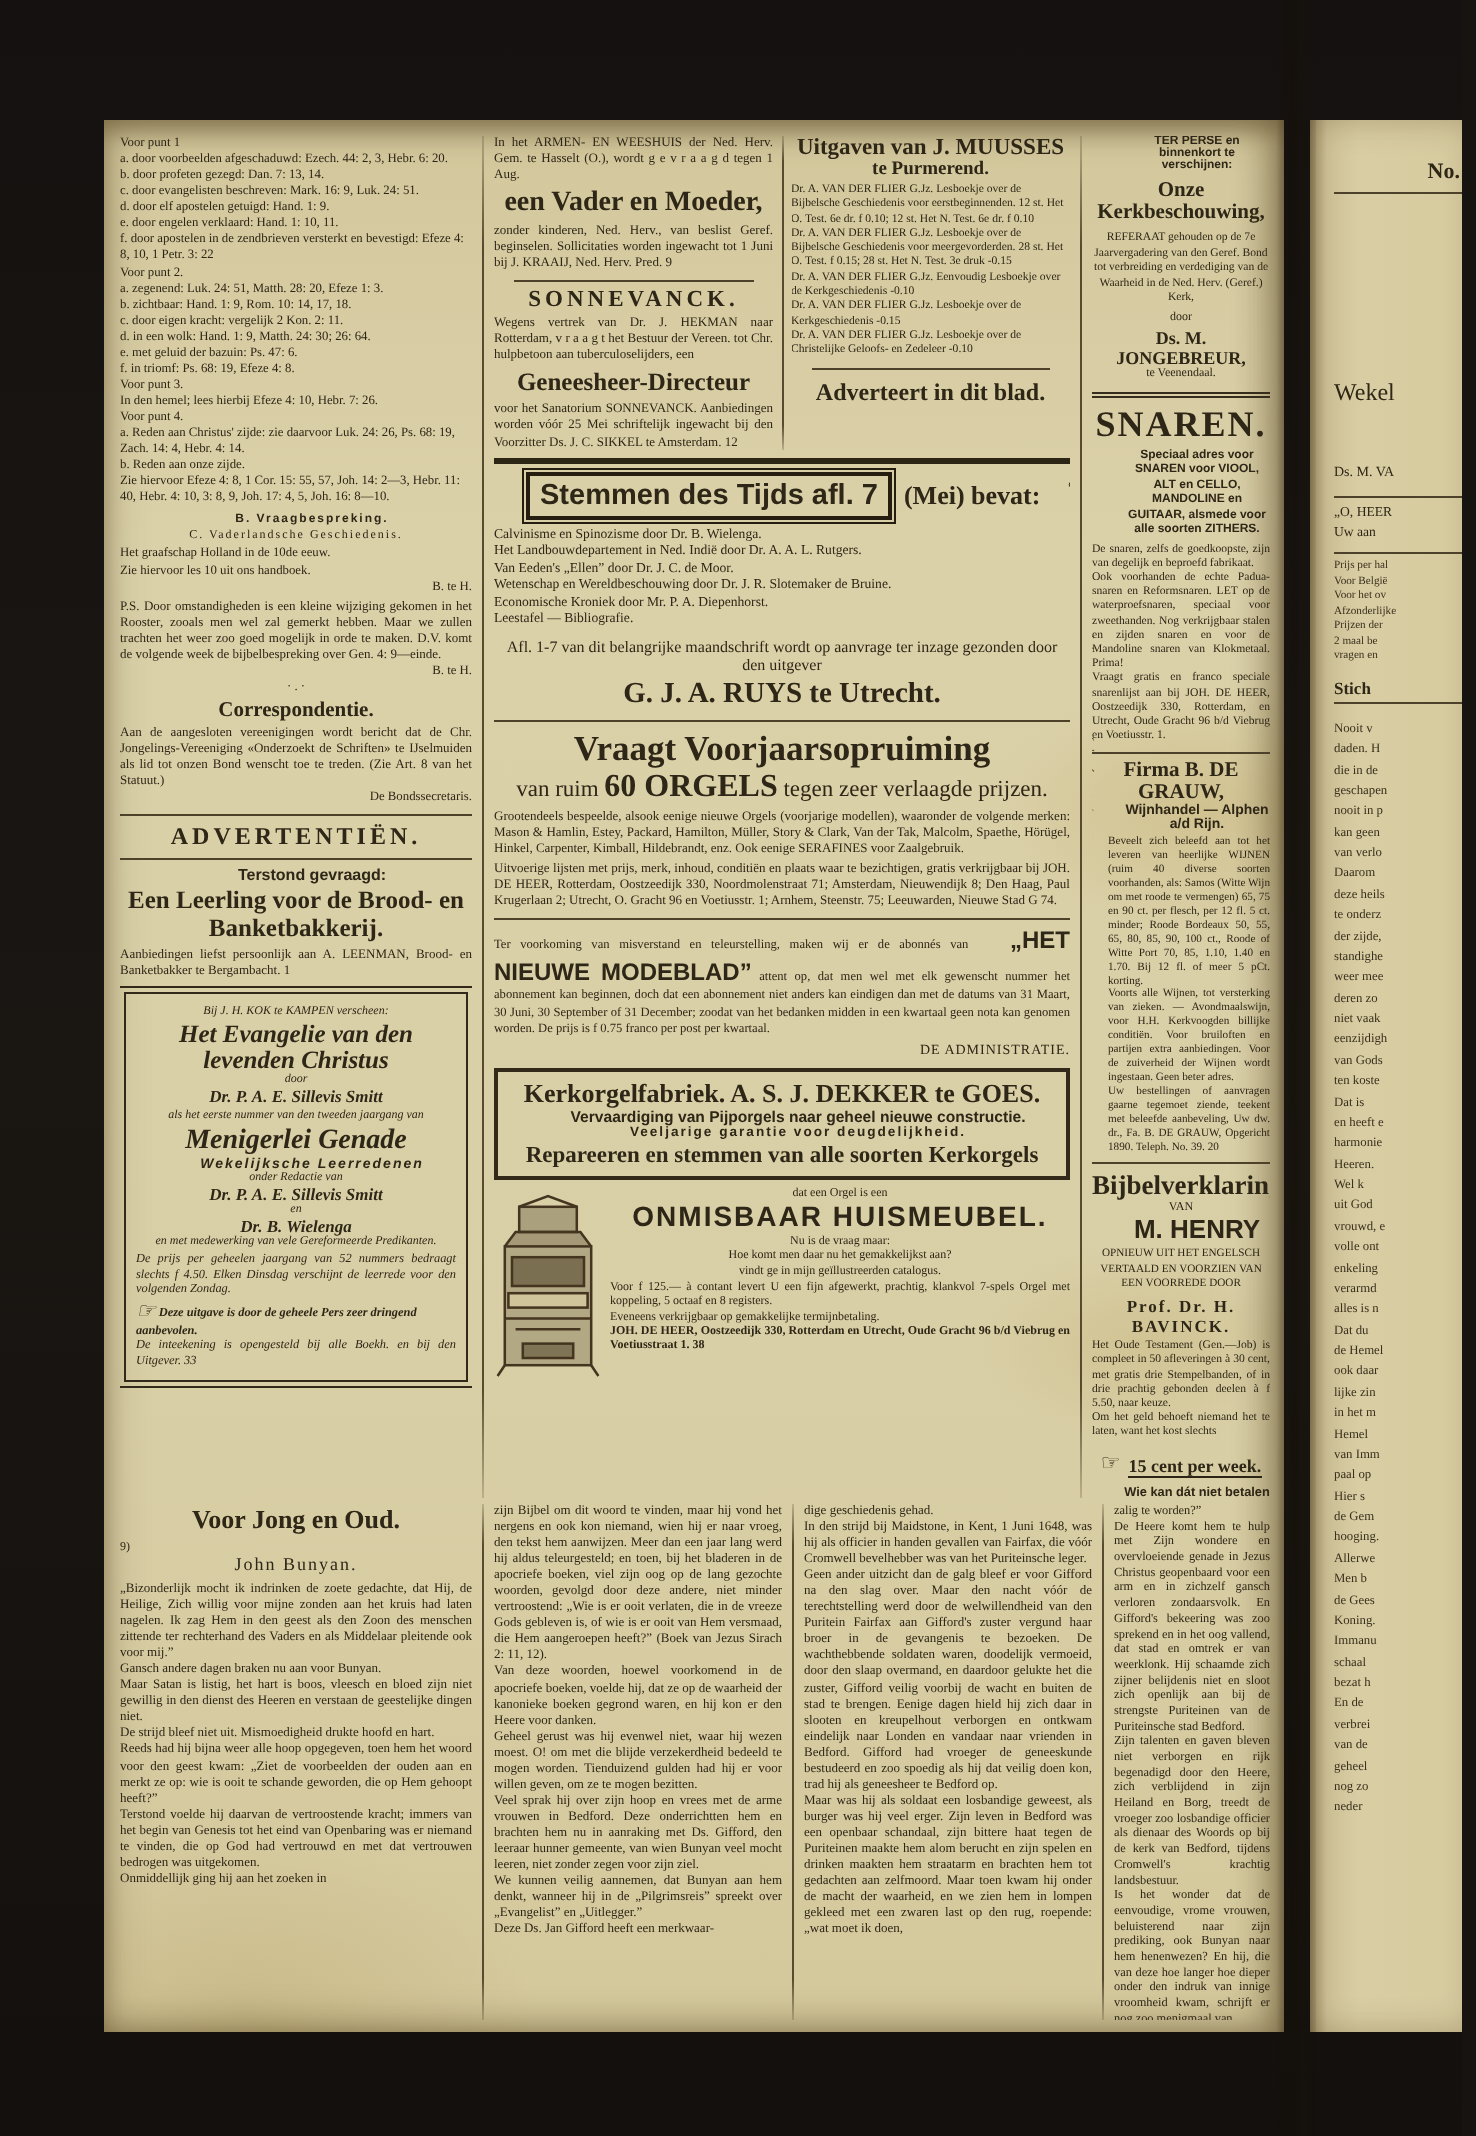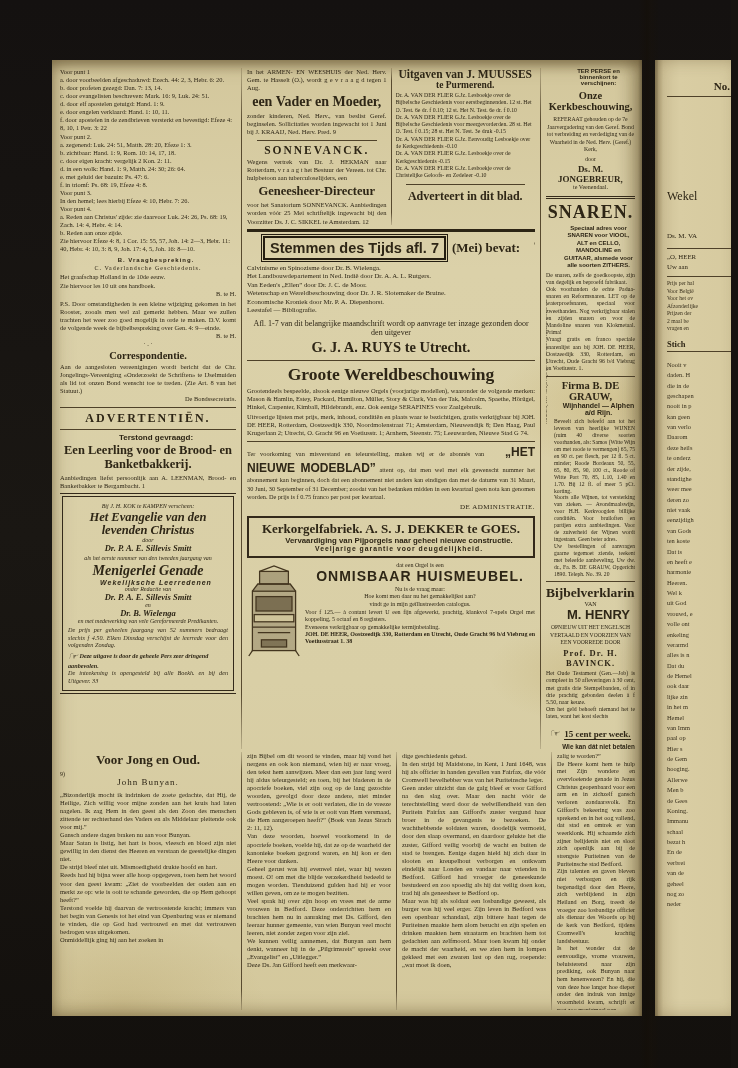--- a/index.html
+++ b/index.html
@@ -168,37 +168,43 @@
 Van Eeden's „Ellen” door Dr. J. C. de Moor.
 Wetenschap en Wereldbeschouwing door Dr. J. R. Slotemaker de Bruine.
 Economische Kroniek door Mr. P. A. Diepenhorst.
 Leestafel — Bibliografie.</div>
           <div class="c mt4" style="font-size:8px">Afl. 1-7 van dit belangrijke maandschrift wordt op aanvrage ter inzage gezonden door den uitgever</div>
           <div class="c b mt2" style="font-size:14.5px">G. J. A. RUYS te Utrecht.</div>
         </div>
         <div class="rulew mt4"></div>
 
         <div>
-          <div class="c b" style="font-size:17.5px">Groote Wereldbeschouwing</div>
+          <div class="c b" style="font-size:17.5px">Vraagt Voorjaarsopruiming</div>
+          <div class="c" style="font-size:11.5px">
+            <span>van ruim</span>
+            <span class="b" style="font-size:16px">60 ORGELS</span>
+            <span>tegen zeer verlaagde prijzen.</span>
+          </div>
           <div class="j mt2">Grootendeels bespeelde, alsook eenige nieuwe Orgels (voorjarige modellen), waaronder de volgende merken: Mason &amp; Hamlin, Estey, Packard, Hamilton, Müller, Story &amp; Clark, Van der Tak, Malcolm, Spaethe, Hörügel, Hinkel, Carpenter, Kimball, Hildebrandt, enz. Ook eenige SERAFINES voor Zaalgebruik.</div>
           <div class="j mt2">Uitvoerige lijsten met prijs, merk, inhoud, conditiën en plaats waar te bezichtigen, gratis verkrijgbaar bij JOH. DE HEER, Rotterdam, Oostzeedijk 330, Noordmolenstraat 71; Amsterdam, Nieuwendijk 8; Den Haag, Paul Krugerlaan 2; Utrecht, O. Gracht 96 en Voetiusstr. 1; Arnhem, Steenstr. 75; Leeuwarden, Nieuwe Stad G 74.</div>
         </div>
         <div class="rulew mt4"></div>
 
         <div style="font-size:6.3px;line-height:1.3;text-align:justify">
           <span>Ter voorkoming van misverstand en teleurstelling, maken wij er de abonnés van</span>
           <span class="b sans" style="font-size:12px">„HET NIEUWE MODEBLAD”</span>
           <span>attent op, dat men wel met elk gewenscht nummer het abonnement kan beginnen, doch dat een abonnement niet anders kan eindigen dan met de datums van 31 Maart, 30 Juni, 30 September of 31 December; zoodat van het bedanken midden in een kwartaal geen nota kan genomen worden. De prijs is f 0.75 franco per post per kwartaal.</span>
           <div class="r mt2" style="font-size:7px;letter-spacing:.5px">DE ADMINISTRATIE.</div>
         </div>
 
         <div class="box2 mt4">
           <div class="c b" style="font-size:13px;line-height:1.05">Kerkorgelfabriek.  A. S. J. DEKKER te GOES.</div>
           <div class="c b sans" style="font-size:7.8px">Vervaardiging van Pijporgels naar geheel nieuwe constructie.</div>
           <div class="c b sans sp1" style="font-size:6.8px">Veeljarige garantie voor deugdelijkheid.</div>
+          <div class="c b mt2" style="font-size:11.5px">Repareeren en stemmen van alle soorten Kerkorgels</div>
         </div>
 
         <div class="mt4 relpos">
           <div class="organwrap">
             <svg viewBox="0 0 60 104" width="54" height="94" xmlns="http://www.w3.org/2000/svg">
               <g stroke="#43351f" stroke-width="1.4" fill="none">
                 <rect x="6" y="30" width="48" height="66" fill="rgba(67,53,31,.25)"></rect>
                 <path d="M6 30 L12 22 L48 22 L54 30" fill="rgba(67,53,31,.35)"></path>
                 <rect x="14" y="8" width="32" height="14" fill="rgba(67,53,31,.3)"></rect>
                 <path d="M14 8 L30 2 L46 8"></path>

